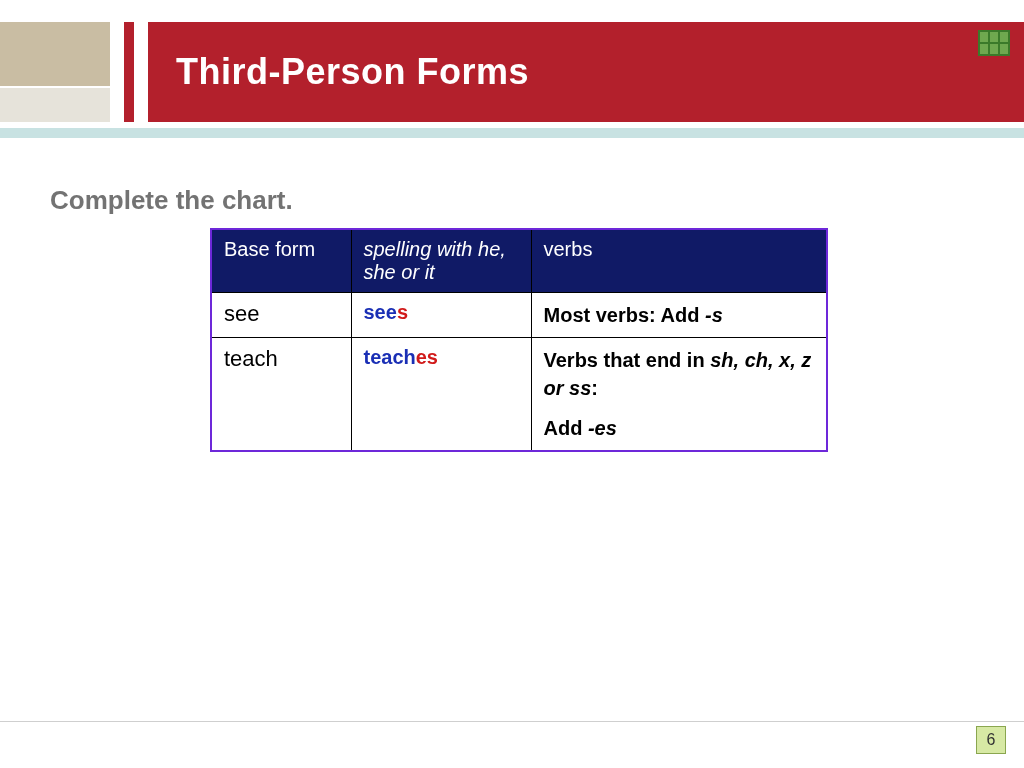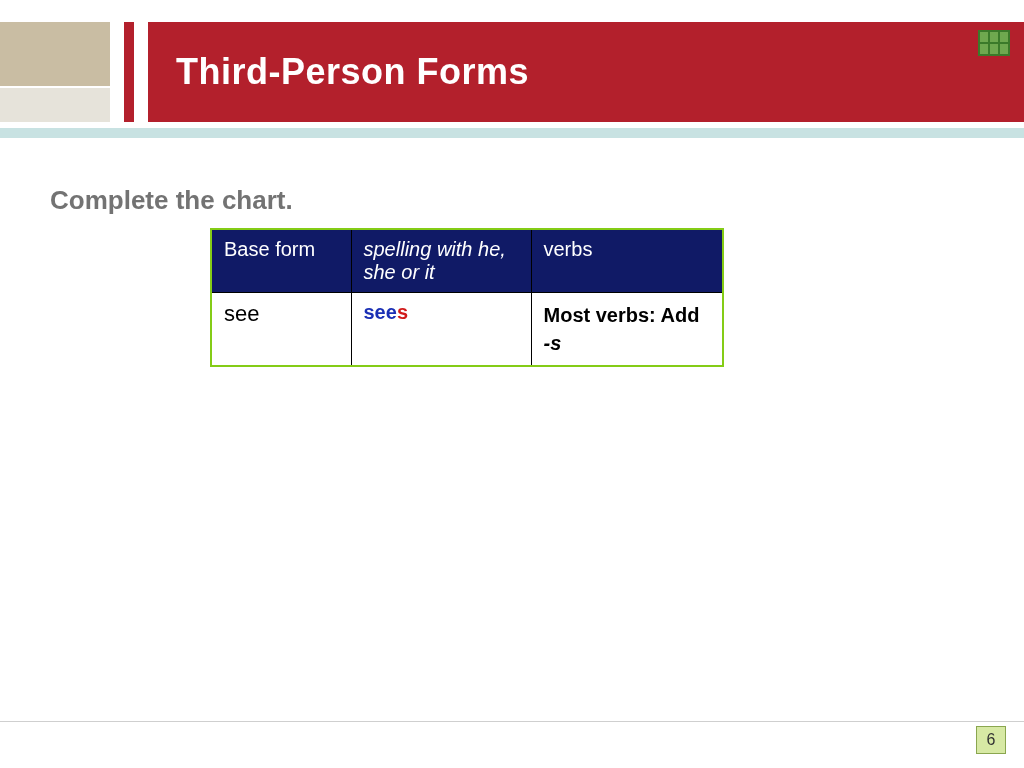--- a/index.html
+++ b/index.html
@@ -84,23 +84,23 @@
       top: 185px;
       left: 50px;
       font-size: 26px;
       font-weight: bold;
       color: #737373;
     }
     .chart-table {
       position: absolute;
       top: 228px;
       left: 210px;
-      border: 2px solid #84cc16;
+      border: 2px solid #6d28d9;
       border-collapse: collapse;
-      width: 514px;
+      width: 618px;
     }
     .chart-table th, .chart-table td {
       border: 1px solid #000;
       padding: 8px 12px;
       text-align: left;
       vertical-align: top;
       font-size: 20px;
     }
     .chart-table th {
       background: #101a66;
@@ -175,17 +175,22 @@
       <th>spelling with he, she or it</th>
       <th>verbs</th>
     </tr>
   </thead>
   <tbody>
     <tr>
       <td class="base">see</td>
       <td class="spelling"><span class="sp-base">see</span><span class="sp-suffix">s</span></td>
       <td class="rule"><span>Most verbs: Add </span><em>-s</em></td>
     </tr>
+    <tr>
+      <td class="base">teach</td>
+      <td class="spelling"><span class="sp-base">teach</span><span class="sp-suffix">es</span></td>
+      <td class="rule"><span>Verbs that end in </span><em>sh, ch, x, z or ss</em><span>:</span><span class="gap"></span><span>Add </span><em>-es</em></td>
+    </tr>
   </tbody>
 </table>
 
 <div class="footer-line"></div>
 <div class="page-box">6</div>
 
 </body></html>

